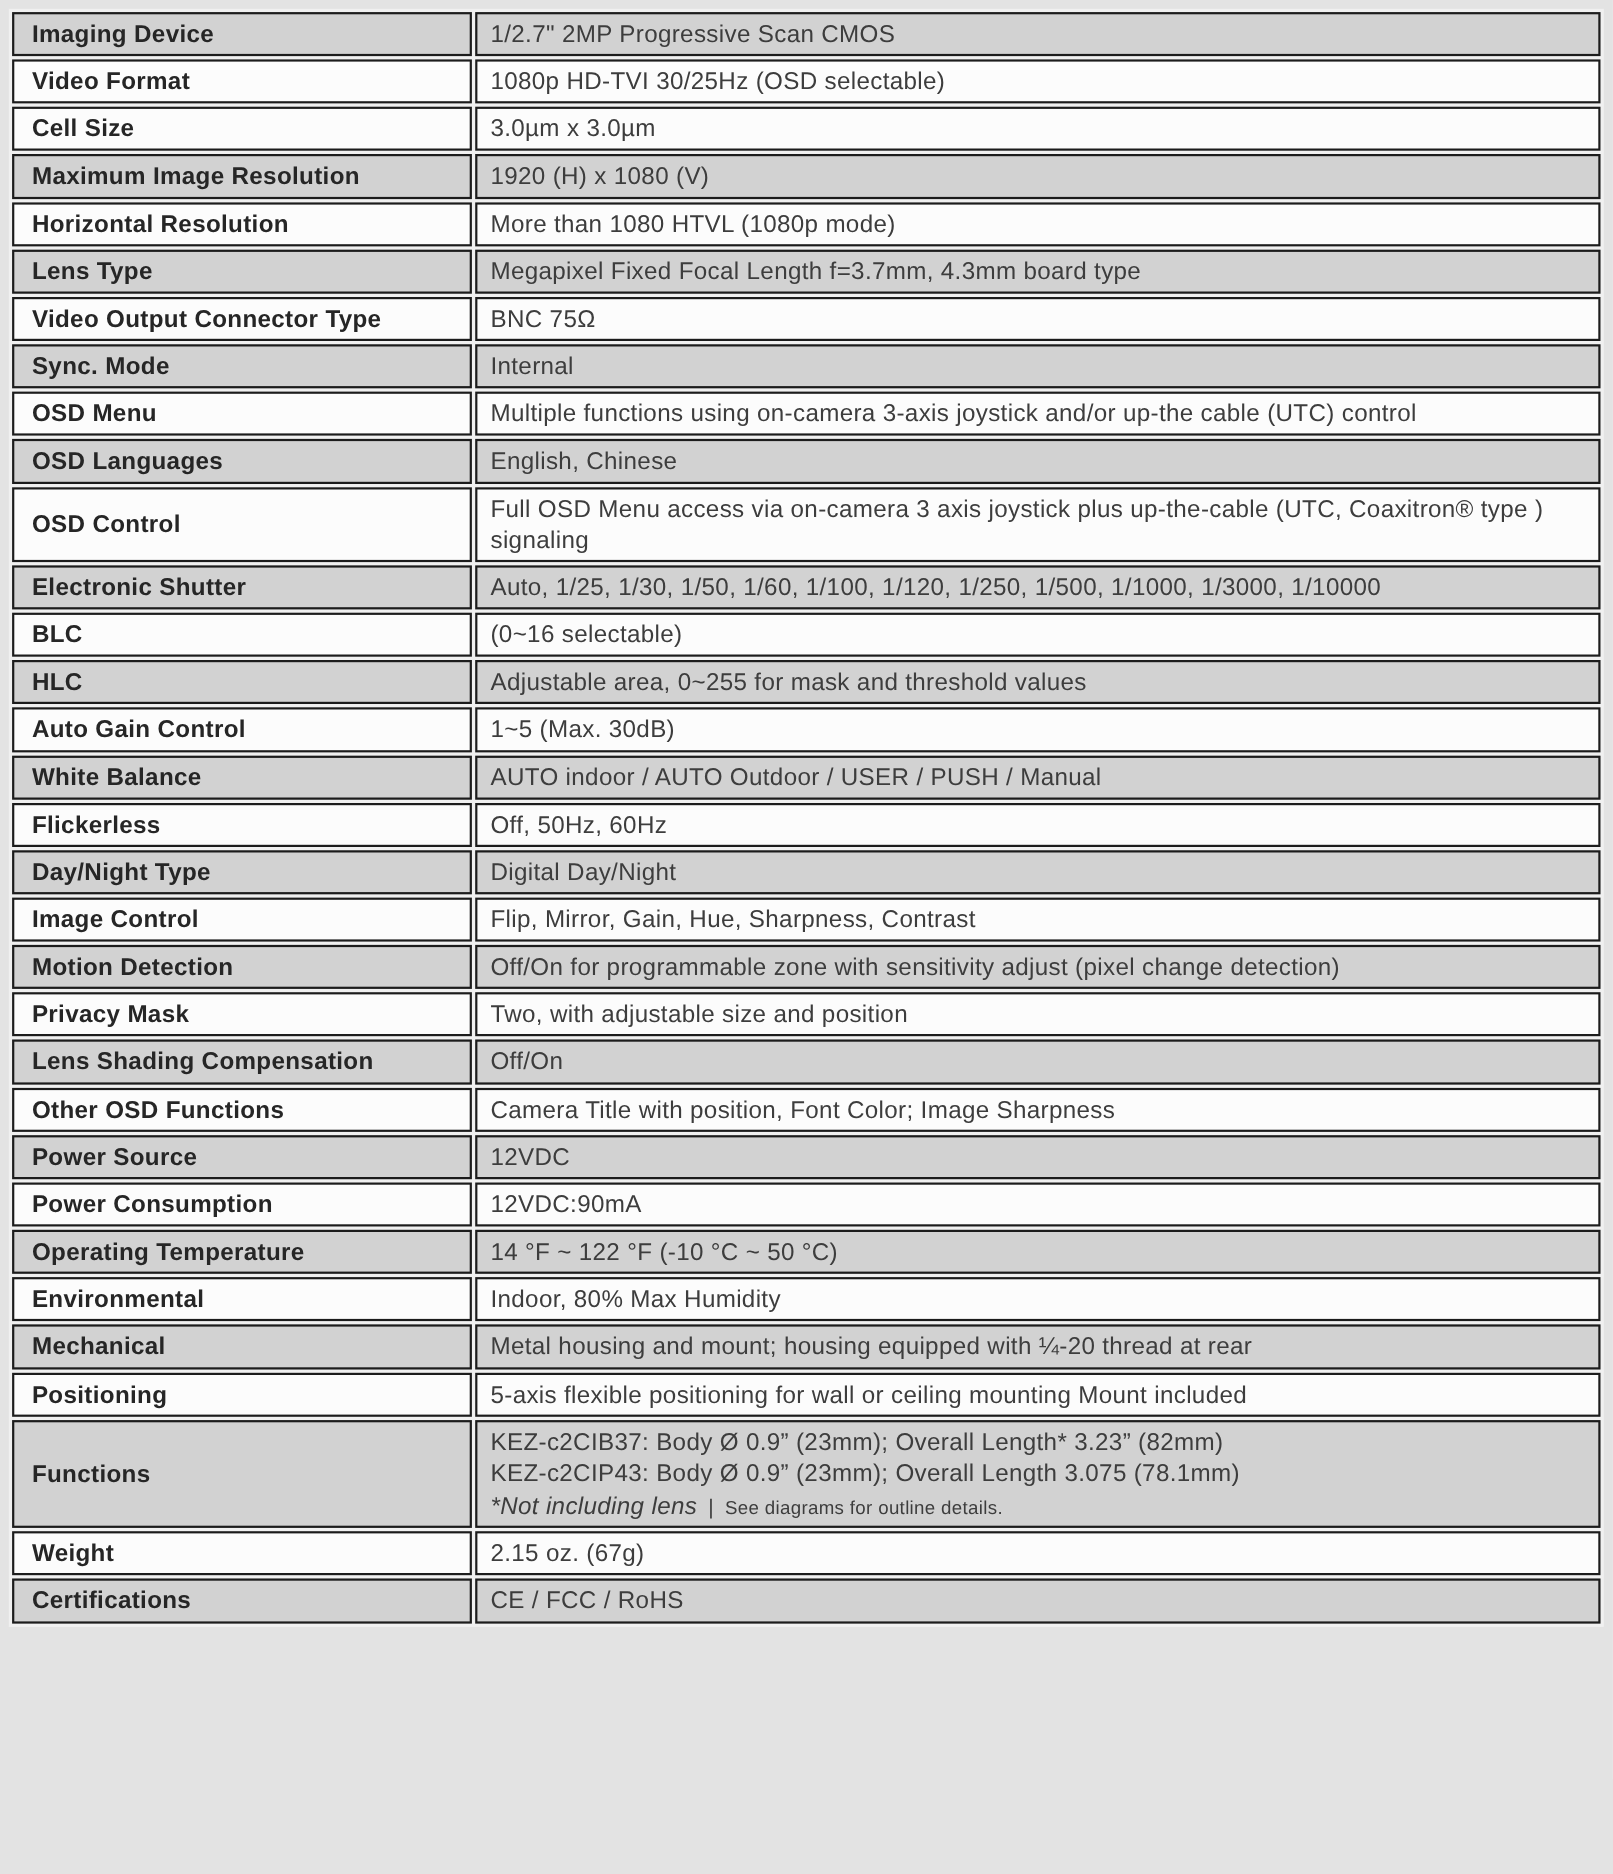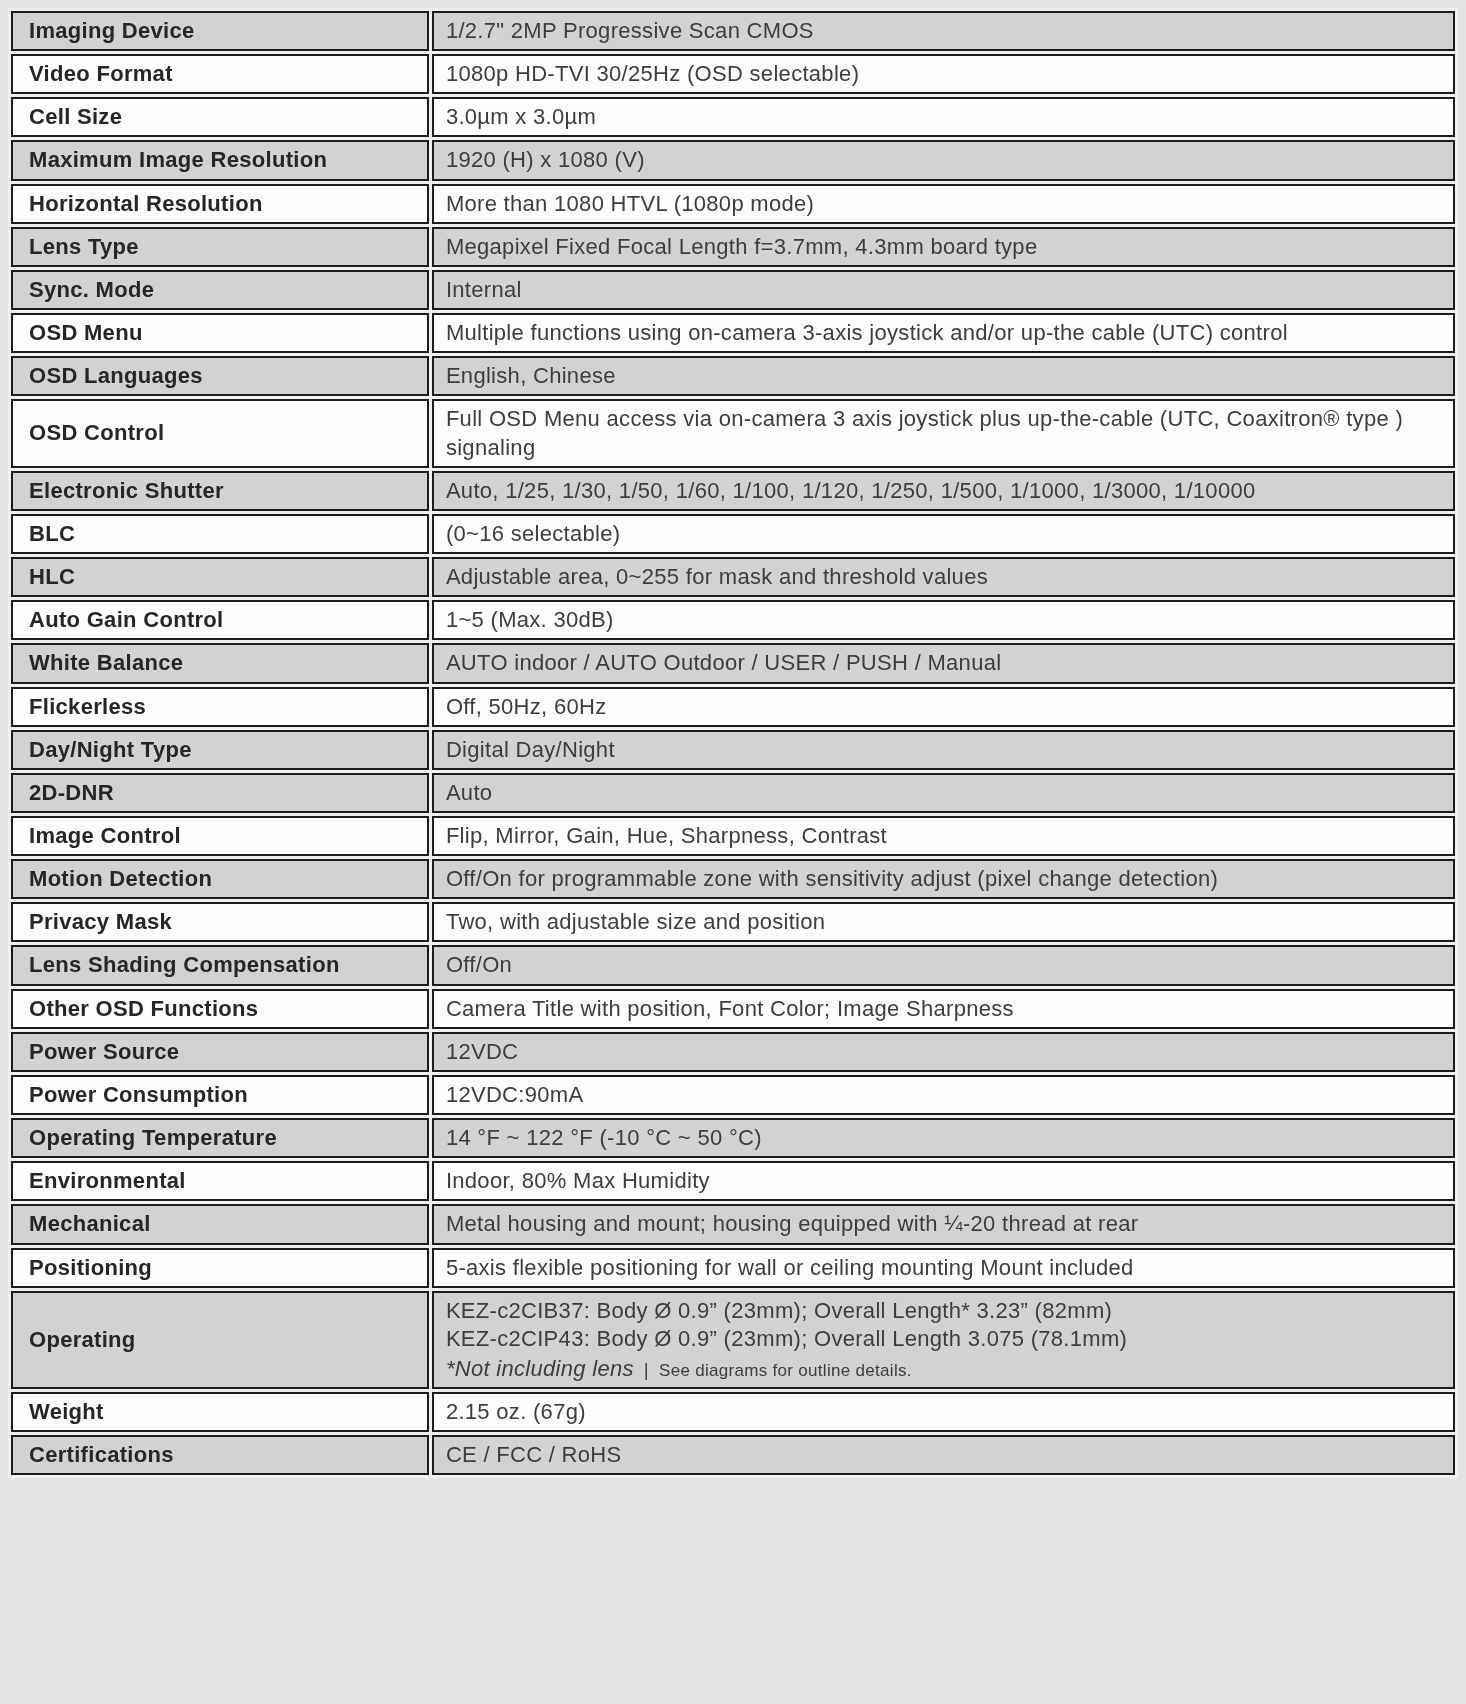--- a/index.html
+++ b/index.html
@@ -83,20 +83,24 @@
   <tr class="shade-white">
     <td class="label">Horizontal Resolution</td>
     <td class="value">More than 1080 HTVL (1080p mode)</td>
   </tr>
 
   <tr class="shade-gray">
     <td class="label">Lens Type</td>
     <td class="value">Megapixel Fixed Focal Length f=3.7mm, 4.3mm board type</td>
   </tr>
 
+  <tr class="shade-white">
+    <td class="label">Video Output Connector Type</td>
+    <td class="value">BNC 75Ω</td>
+  </tr>
 
   <tr class="shade-gray">
     <td class="label">Sync. Mode</td>
     <td class="value">Internal</td>
   </tr>
 
   <tr class="shade-white">
     <td class="label">OSD Menu</td>
     <td class="value">Multiple functions using on-camera 3-axis joystick and/or up-the cable (UTC) control</td>
   </tr>
@@ -140,24 +144,20 @@
     <td class="label">Flickerless</td>
     <td class="value">Off, 50Hz, 60Hz</td>
   </tr>
 
   <tr class="shade-gray">
     <td class="label">Day/Night Type</td>
     <td class="value">Digital Day/Night</td>
   </tr>
 
 
-  <tr class="shade-gray">
-    <td class="label">2D-DNR</td>
-    <td class="value">Auto</td>
-  </tr>
 
   <tr class="shade-white">
     <td class="label">Image Control</td>
     <td class="value">Flip, Mirror, Gain, Hue, Sharpness, Contrast</td>
   </tr>
 
   <tr class="shade-gray">
     <td class="label">Motion Detection</td>
     <td class="value">Off/On for programmable zone with sensitivity adjust (pixel change detection)</td>
   </tr>
@@ -201,21 +201,21 @@
     <td class="label">Mechanical</td>
     <td class="value">Metal housing and mount; housing equipped with ¼-20 thread at rear</td>
   </tr>
 
   <tr class="shade-white">
     <td class="label">Positioning</td>
     <td class="value">5-axis flexible positioning for wall or ceiling mounting Mount included</td>
   </tr>
 
   <tr class="shade-gray">
-    <td class="label">Operating</td>
+    <td class="label">Functions</td>
     <td class="value">
           <div class="value-line">KEZ-c2CIB37: Body Ø 0.9” (23mm); Overall Length* 3.23” (82mm)</div>
           <div class="value-line">KEZ-c2CIP43: Body Ø 0.9” (23mm); Overall Length 3.075 (78.1mm)</div>
           <div class="value-note"><span class="note-small">*Not including lens</span><span class="note-sep">|</span><span class="note-rest">See diagrams for outline details.</span></div>
         </td>
   </tr>
 
   <tr class="shade-white">
     <td class="label">Weight</td>
     <td class="value">2.15 oz. (67g)</td>

